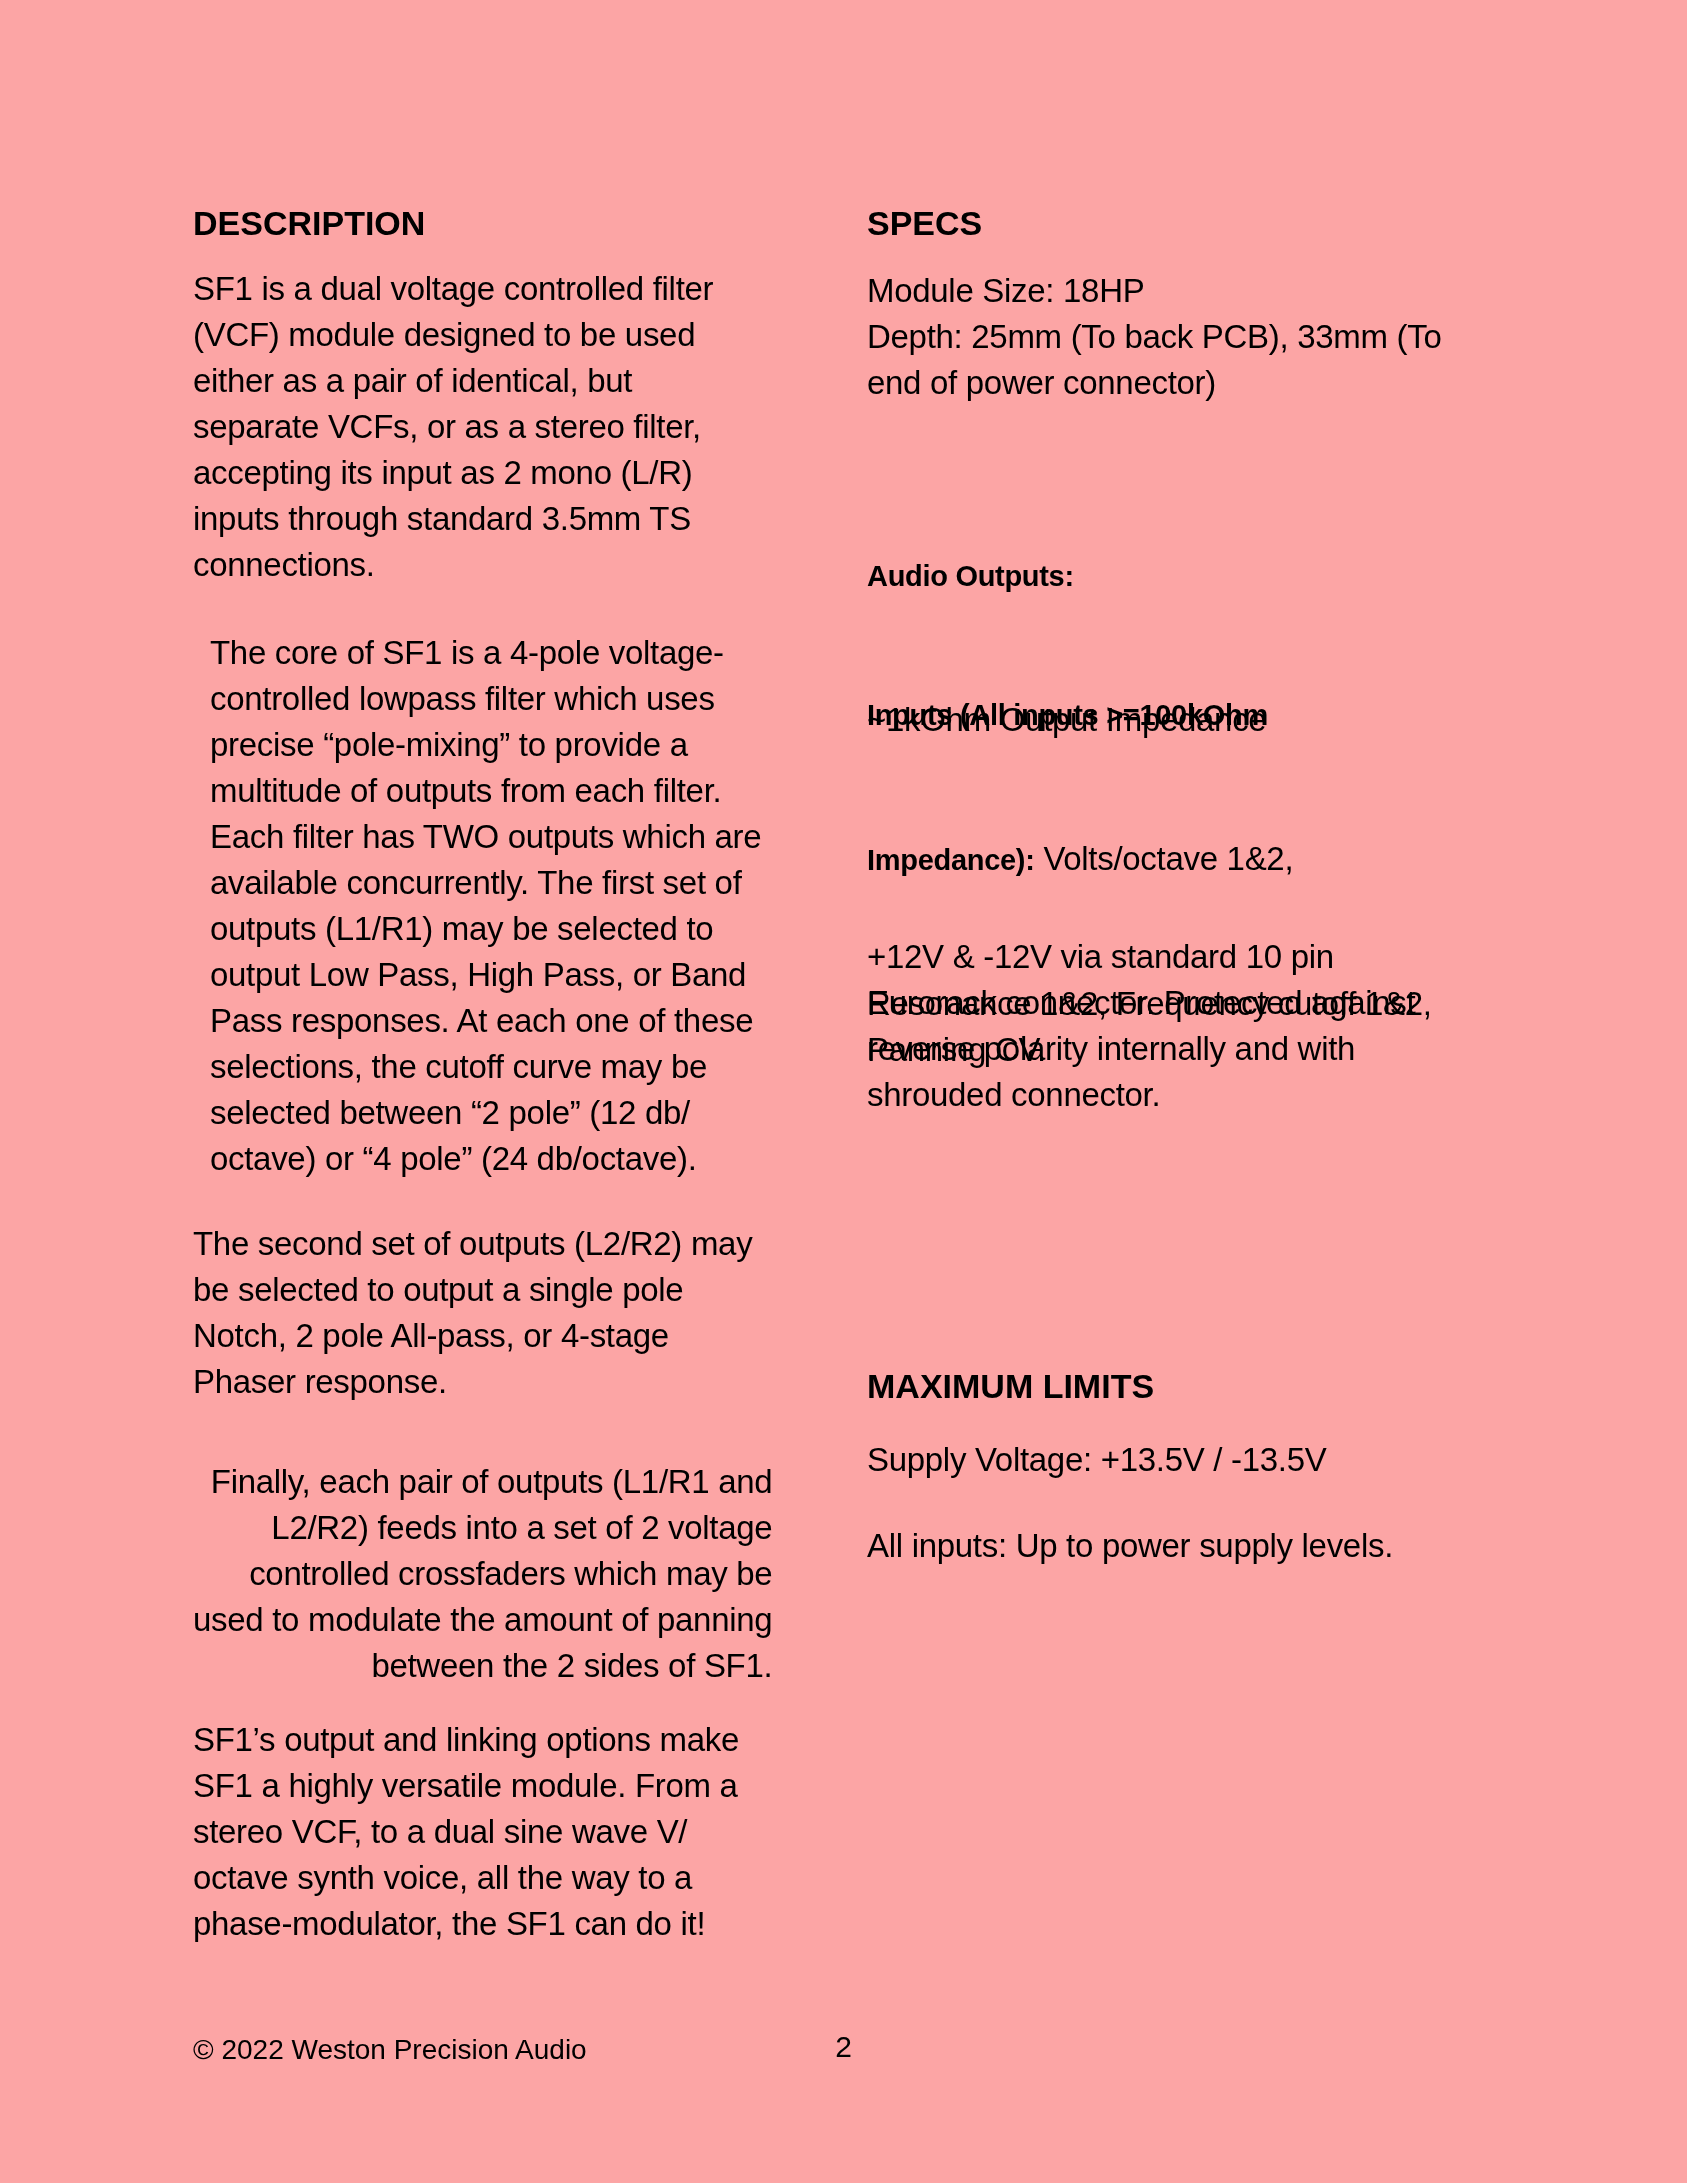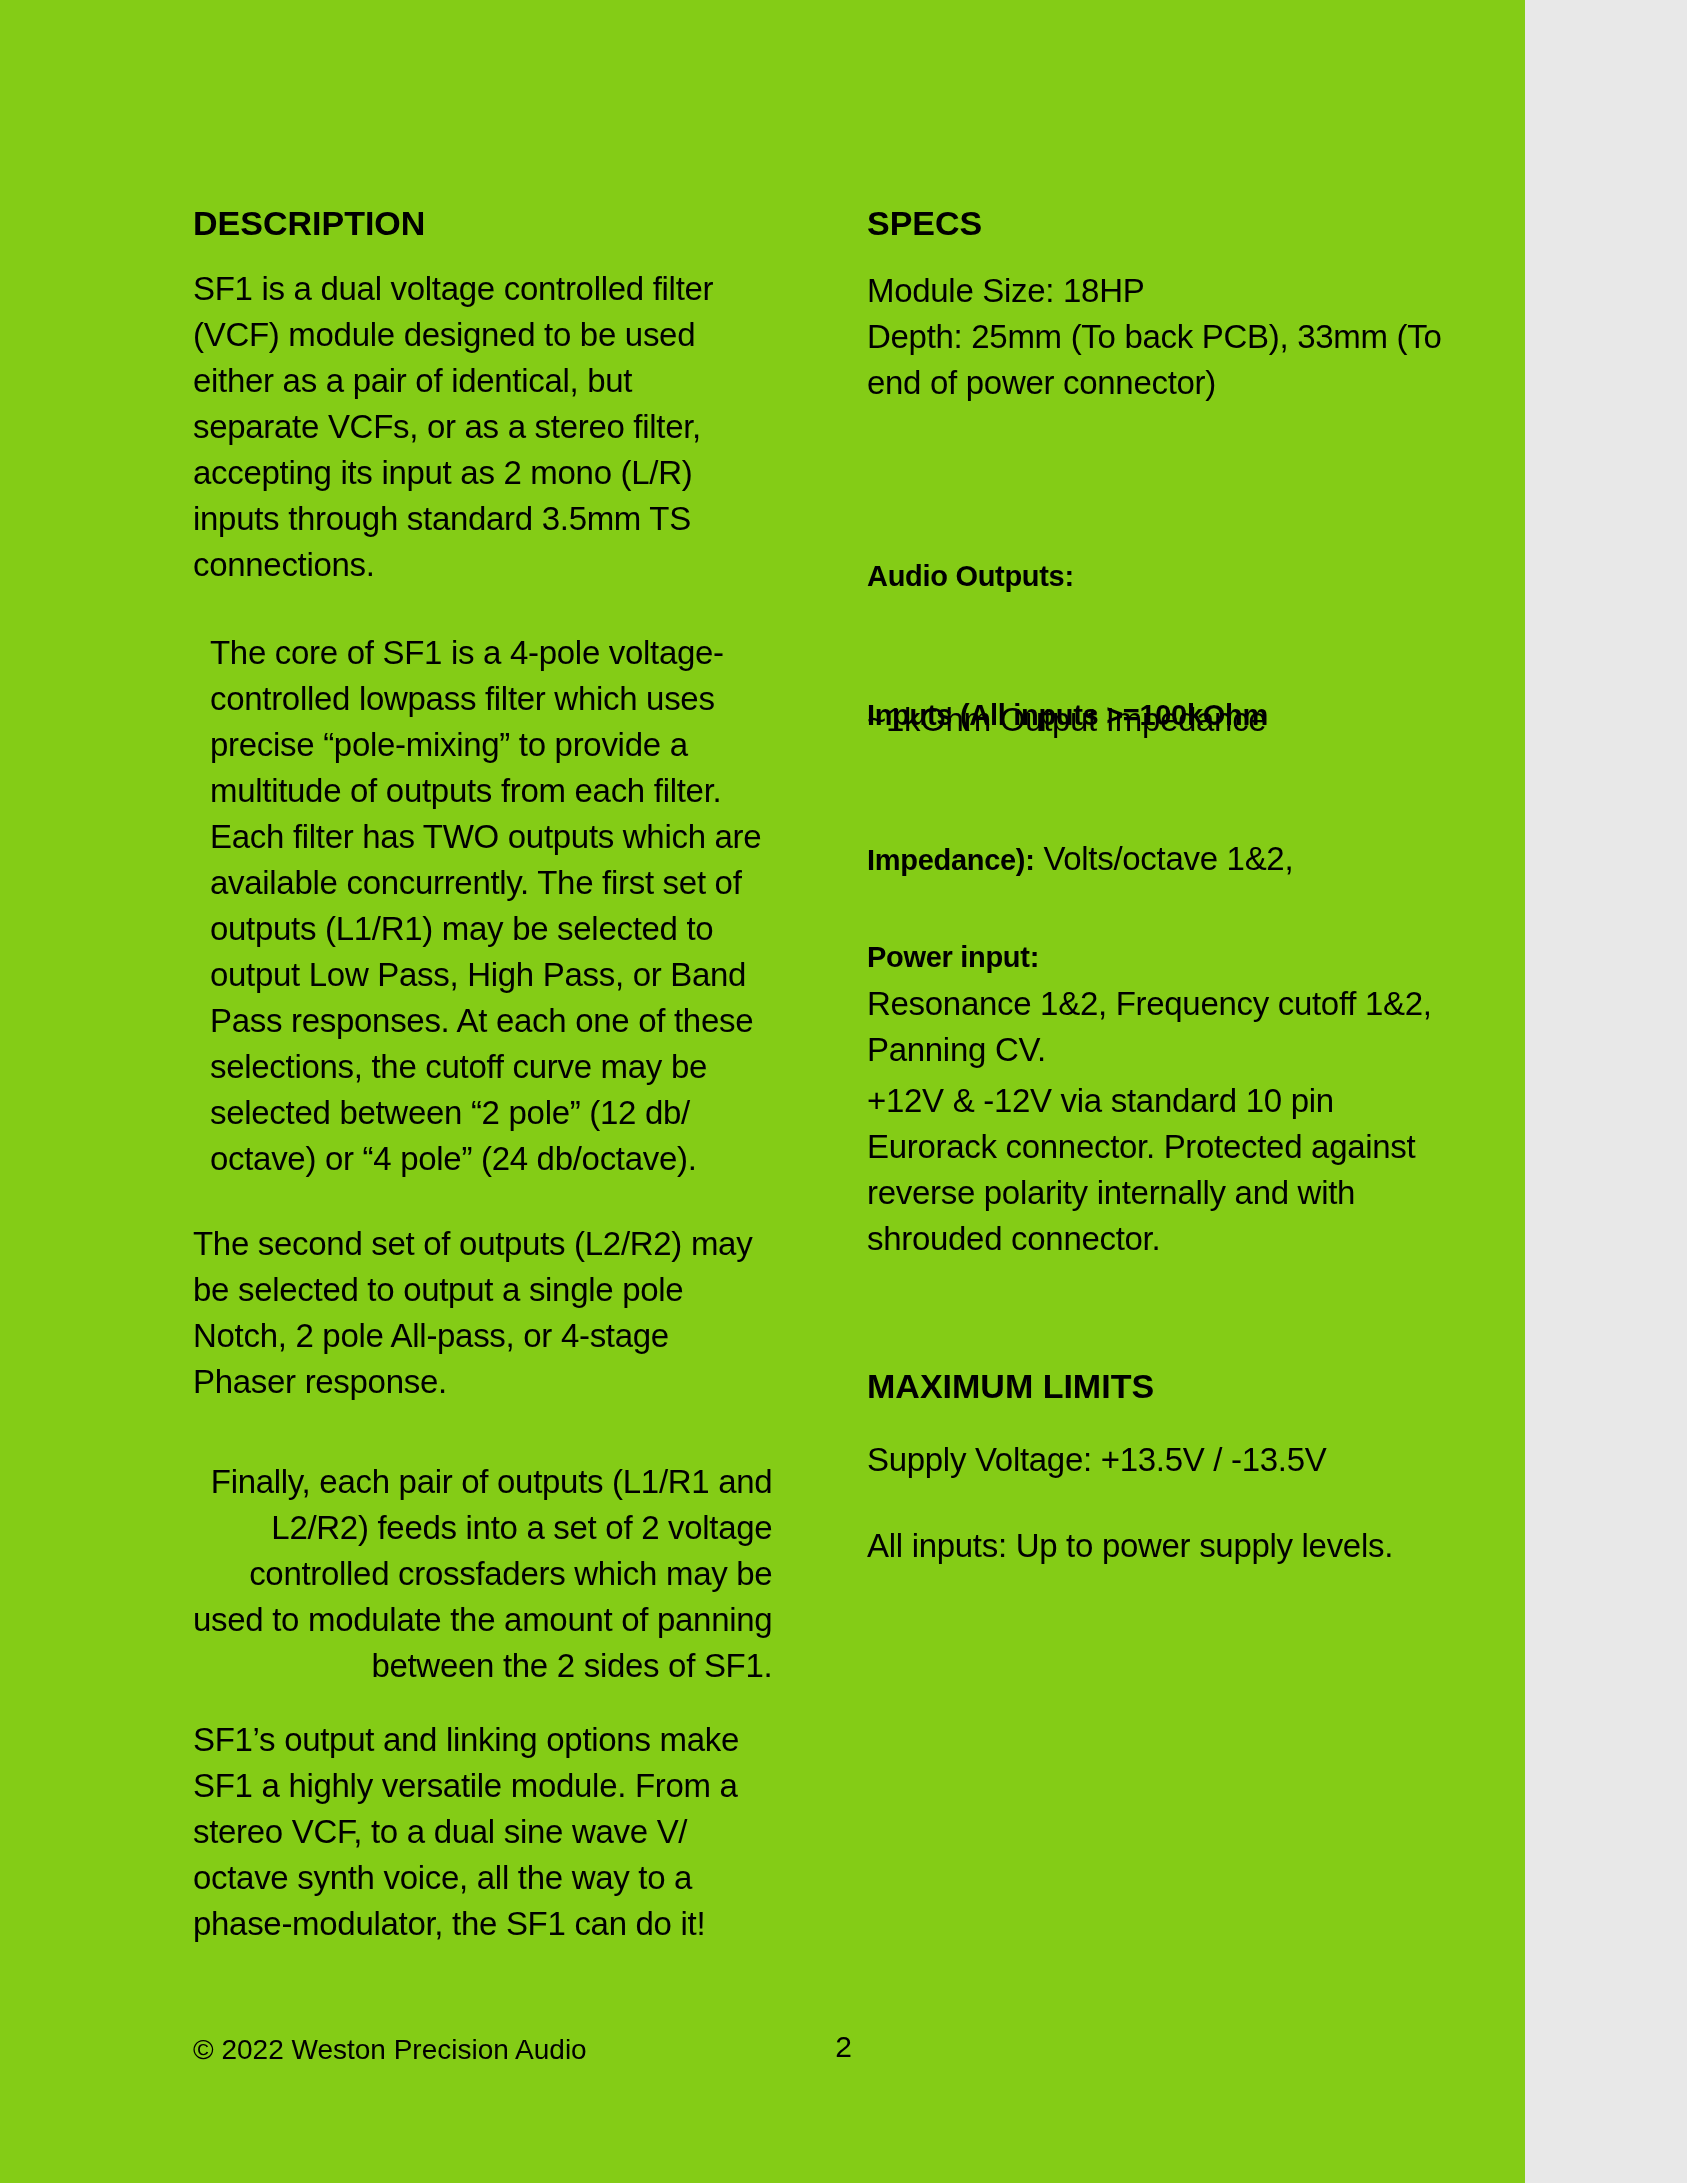--- a/index.html
+++ b/index.html
@@ -1,20 +1,20 @@
 <!DOCTYPE html>
 <html style="font-size:10.6px"><head>
 <meta charset="utf-8">
 <style>
   html,body { margin:0; padding:0; background:#e8e8e8; }
   .page {
     position:relative;
-    width:1525px;
+    width:1687px;
     height:2183px;
-    background:#84cc16;
+    background:#fca5a5;
     font-family:"Liberation Sans","DejaVu Sans",sans-serif;
     color:#000000;
     overflow:hidden;
     text-decoration:underline;
   }
   .block {
     position:absolute;
     white-space:pre;
     line-height:46px;
     letter-spacing:-0.3px;
@@ -99,21 +99,20 @@
   </div>
 
   <div class="block" style="left:867px; top:600px;">
     <div><span class="subhead">Inputs (All inputs &gt;=100kOhm</span></div>
     <div><span class="subhead">Impedance):</span><span class="body"> Volts/octave 1&amp;2,</span></div>
     <div class="body">Resonance 1&amp;2, Frequency cutoff 1&amp;2,
 Panning CV.</div>
   </div>
 
   <div class="block" style="left:867px; top:842px;">
-    <div><span class="subhead">Power input:</span></div>
     <div class="body">+12V &amp; -12V via standard 10 pin
 Eurorack connector. Protected against
 reverse polarity internally and with
 shrouded connector.</div>
   </div>
 
 
   <div class="block heading" style="left:867px; top:1363px;">MAXIMUM LIMITS</div>
 
   <div class="block body" style="left:867px; top:1437px;">Supply Voltage: +13.5V / -13.5V</div>

